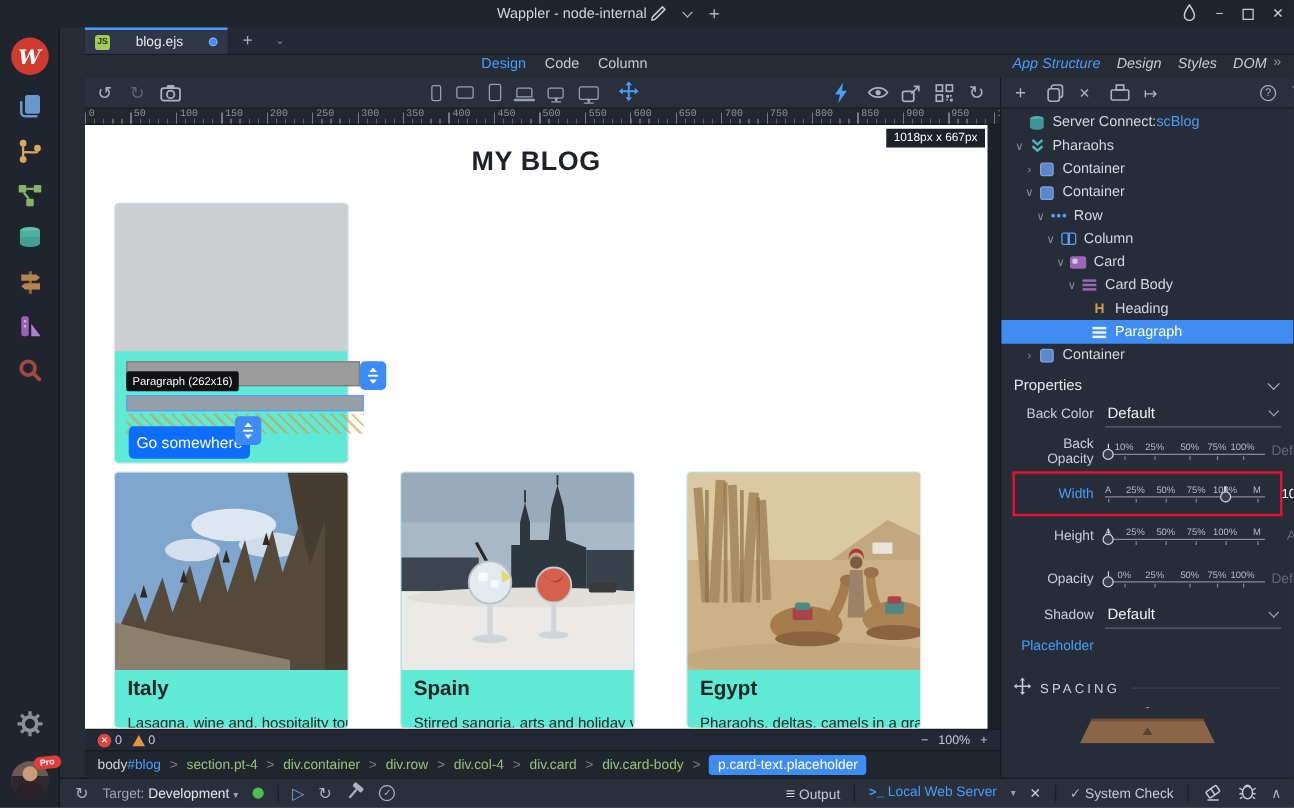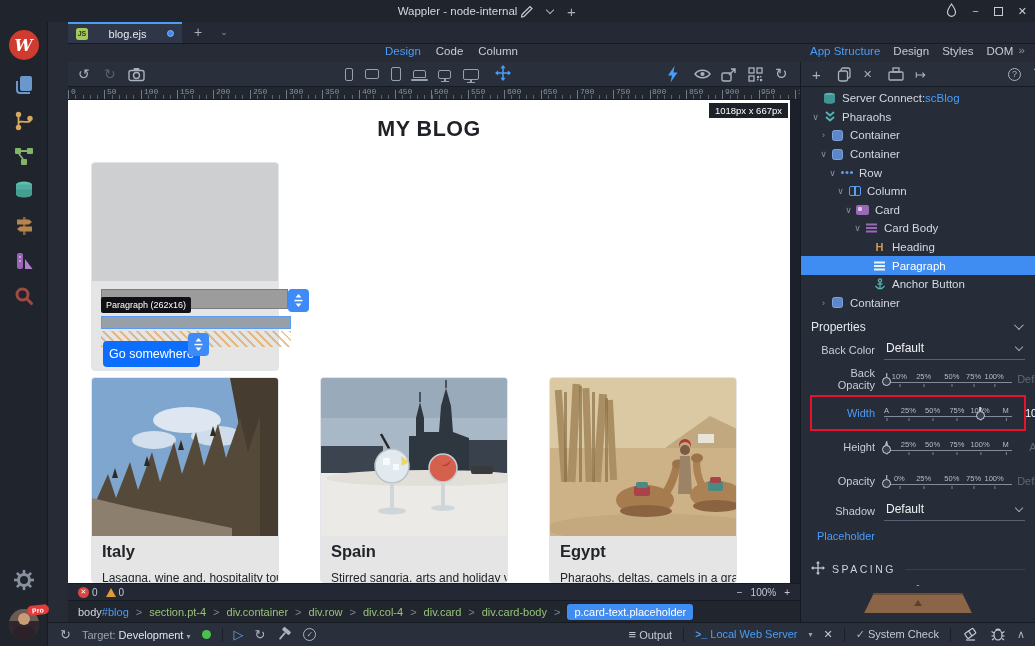--- a/index.html
+++ b/index.html
@@ -36,21 +36,21 @@
   .js-badge { width:12px; height:12px; border-radius:2.5px; background:#a3c95e; color:#2c3a12; font-size:7px; font-weight:bold; display:flex; align-items:center; justify-content:center; }
   .file-tab-label { color:#e6e9ee; font-size:11px; flex:1; text-align:center; }
   .mod-dot { width:7px; height:7px; border-radius:50%; background:#3d8bf8; border:1.5px solid #7db7fa; }
   .tab-plus { color:#aab2bf; font-size:14px; line-height:20px; padding:0 12px; }
   .tab-chev { color:#8a93a3; font-size:9px; line-height:20px; padding:0 6px; }
 
   .modebar { position:relative; height:18px; background:#262b36; font-size:11.5px; }
   .view-switch { position:absolute; left:317px; top:1px; display:flex; gap:15px; }
   .vs-active { color:#4a9df8; }
   .vs-idle { color:#c6ccd7; }
-  .panel-tabs { position:absolute; left:742px; right:0; top:1px; display:flex; gap:13px; }
+  .panel-tabs { position:absolute; left:742px; right:0; top:1px; display:flex; gap:13px;font-style:italic; }
   .pt-active { color:#4a9df8; }
   .pt-idle { color:#c6ccd7; }
   .pt-more { position:absolute; right:10px; top:0; color:#8a93a3; }
 
   .toolbar { position:relative; height:25px; background:#2a303b; border-bottom:1px solid #161a22; }
   .ti { position:absolute; top:0; height:24px; display:flex; align-items:center; justify-content:center; }
   .glyph { color:#aab2bf; font-size:14px; }
   .dim { color:#596170; }
   .devices { position:absolute; left:277px; top:0; height:24px; display:flex; align-items:center; gap:12px; }
   .dev { border:1.5px solid #98a1b0; border-radius:2px; }
@@ -74,21 +74,21 @@
   .ruler::after { content:''; position:absolute; left:0; right:0; bottom:0; height:9px; background:repeating-linear-gradient(90deg,#707a88 0 1px,transparent 1px 36.35px); }
   .rlabel { position:absolute; top:0px; font-size:8px; color:#8a93a3; font-family:"Liberation Mono", monospace; }
 
   .canvas-row { display:flex; flex:1; }
   .canvas { position:relative; width:722px; height:483px; background:#ffffff; overflow:hidden; color:#212529; }
   .vstrip { width:10px; background:#1b202a; }
 
   .size-badge { position:absolute; right:2px; top:3px; background:rgba(17,22,30,.95); color:#fff; font-size:9.5px; padding:2px 6px; z-index:9; }
   .page-title { position:absolute; left:0; right:0; top:17px; text-align:center; font-size:21.5px; font-weight:600; letter-spacing:.5px; color:#1e2125; }
 
-  .pcard { position:absolute; width:188px; background:#e5e5e5; border:1px solid #e2e5e9; border-radius:4px; }
+  .pcard { position:absolute; width:188px; background:#5eead4; border:1px solid #e2e5e9; border-radius:4px; }
   .card-top { left:23px; top:62px; height:209px; }
   .ph-img { width:100%; height:118px; background:#cdcfd1; border-radius:3px 3px 0 0; }
   .h-ph { position:absolute; left:9px; top:126px; width:187px; height:20px; background:#9c9c9c; border:1px solid #7c7c7c; }
   .sel-tooltip { position:absolute; left:9px; top:134px; height:16px; line-height:16px; background:#101114; color:#fff; font-size:9px; padding:0 5px; border-radius:2px; z-index:5; white-space:nowrap; }
   .p-ph { position:absolute; left:9px; top:153px; width:190px; height:13px; background:#97a0a7; border:1px solid #5a9cf5; }
   .hatch { position:absolute; left:9px; top:168px; width:190px; height:16px; background:repeating-linear-gradient(45deg, rgba(224,148,56,.55) 0 2px, rgba(255,255,255,0) 2px 6px); }
   .cta { position:absolute; left:11px; top:178px; width:97px; height:26px; background:#0d6efd; color:#fff; font-size:12.5px; border:none; border-radius:4px; display:flex; align-items:center; justify-content:center; z-index:3; }
   .handle { position:absolute; width:21px; height:23px; background:#3d8bf8; border-radius:4px; display:flex; align-items:center; justify-content:center; z-index:6; }
   .hd1 { left:196px; top:126px; } .hd2 { left:96px; top:170px; }
 
@@ -621,34 +621,20 @@
               <span class="ticon ic-h">H</span>
               <span>Heading</span>
             </div>
           <div class="tnode sel" style="padding-left:58px">
               <span class="tchev"></span>
               <span class="ticon">
                 <span class="bars light"></span>
               </span>
               <span>Paragraph</span>
             </div>
-          <div class="tnode" style="padding-left:58px">
-              <span class="tchev"></span>
-              <span class="ticon">
-                <svg width="12" height="13">
-                  <g stroke="#53b3b3" stroke-width="1.3" fill="none">
-                    <circle cx="6" cy="2.5" r="1.6"></circle>
-                    <line x1="6" y1="4" x2="6" y2="10.5"></line>
-                    <line x1="3.5" y1="6" x2="8.5" y2="6"></line>
-                    <path d="M1.5,8 Q6,13.5 10.5,8"></path>
-                  </g>
-                </svg>
-              </span>
-              <span>Anchor Button</span>
-            </div>
           <div class="tnode" style="padding-left:16px">
               <span class="tchev">›</span>
               <span class="ticon">
                 <span class="ic-container"></span>
               </span>
               <span>Container</span>
             </div>
         </div>
 
         <div class="props">

